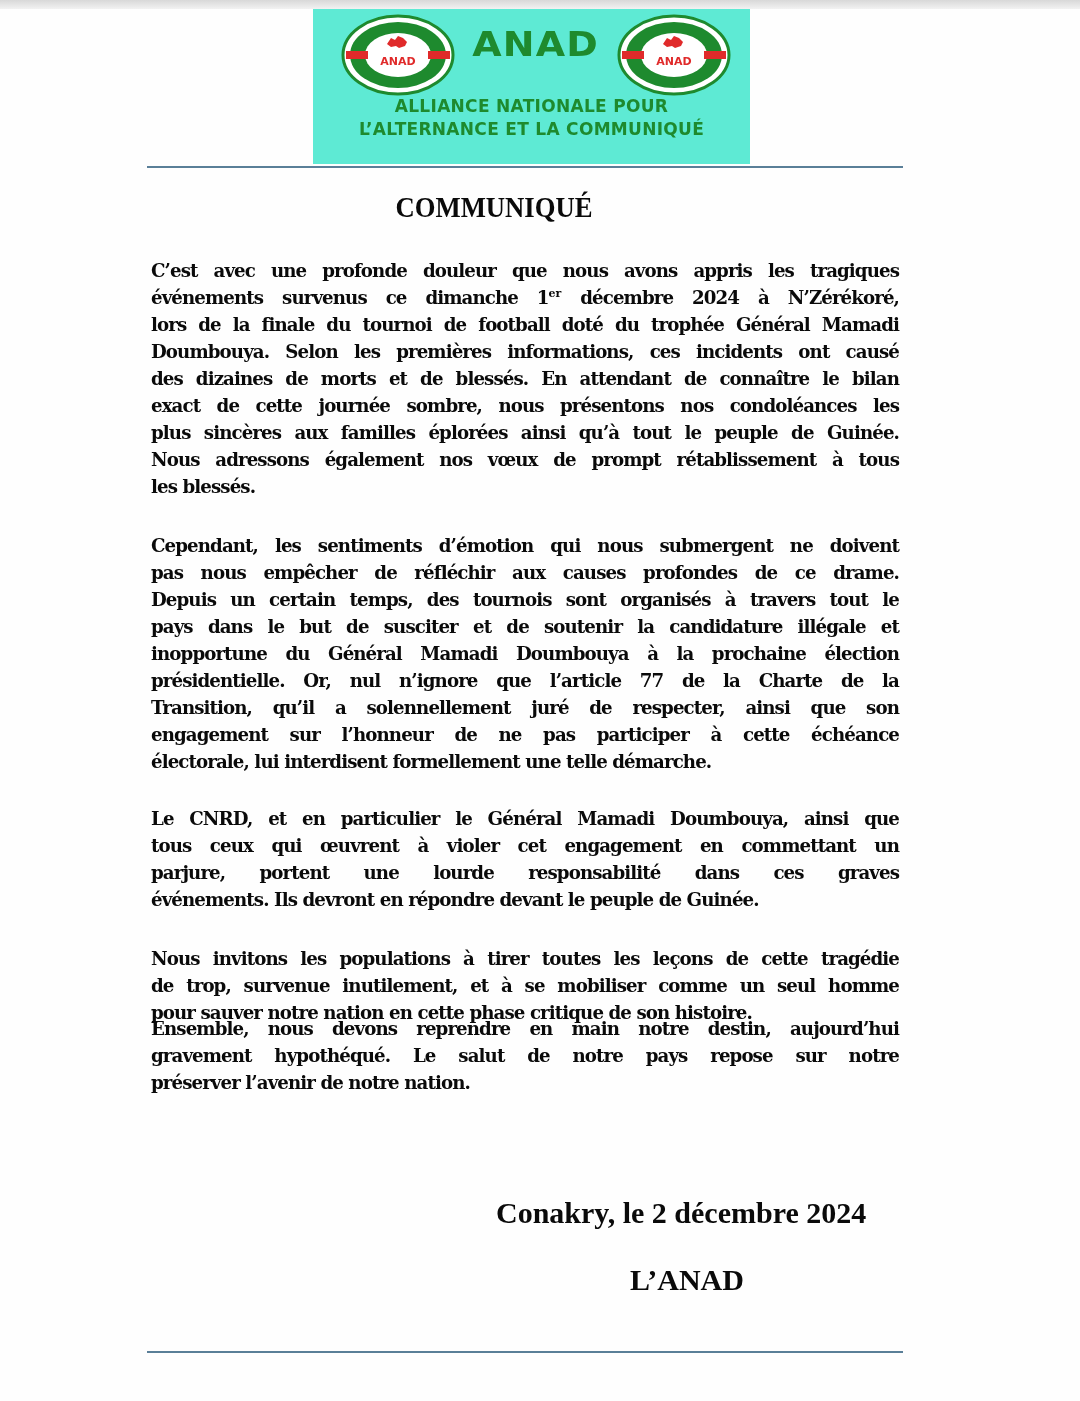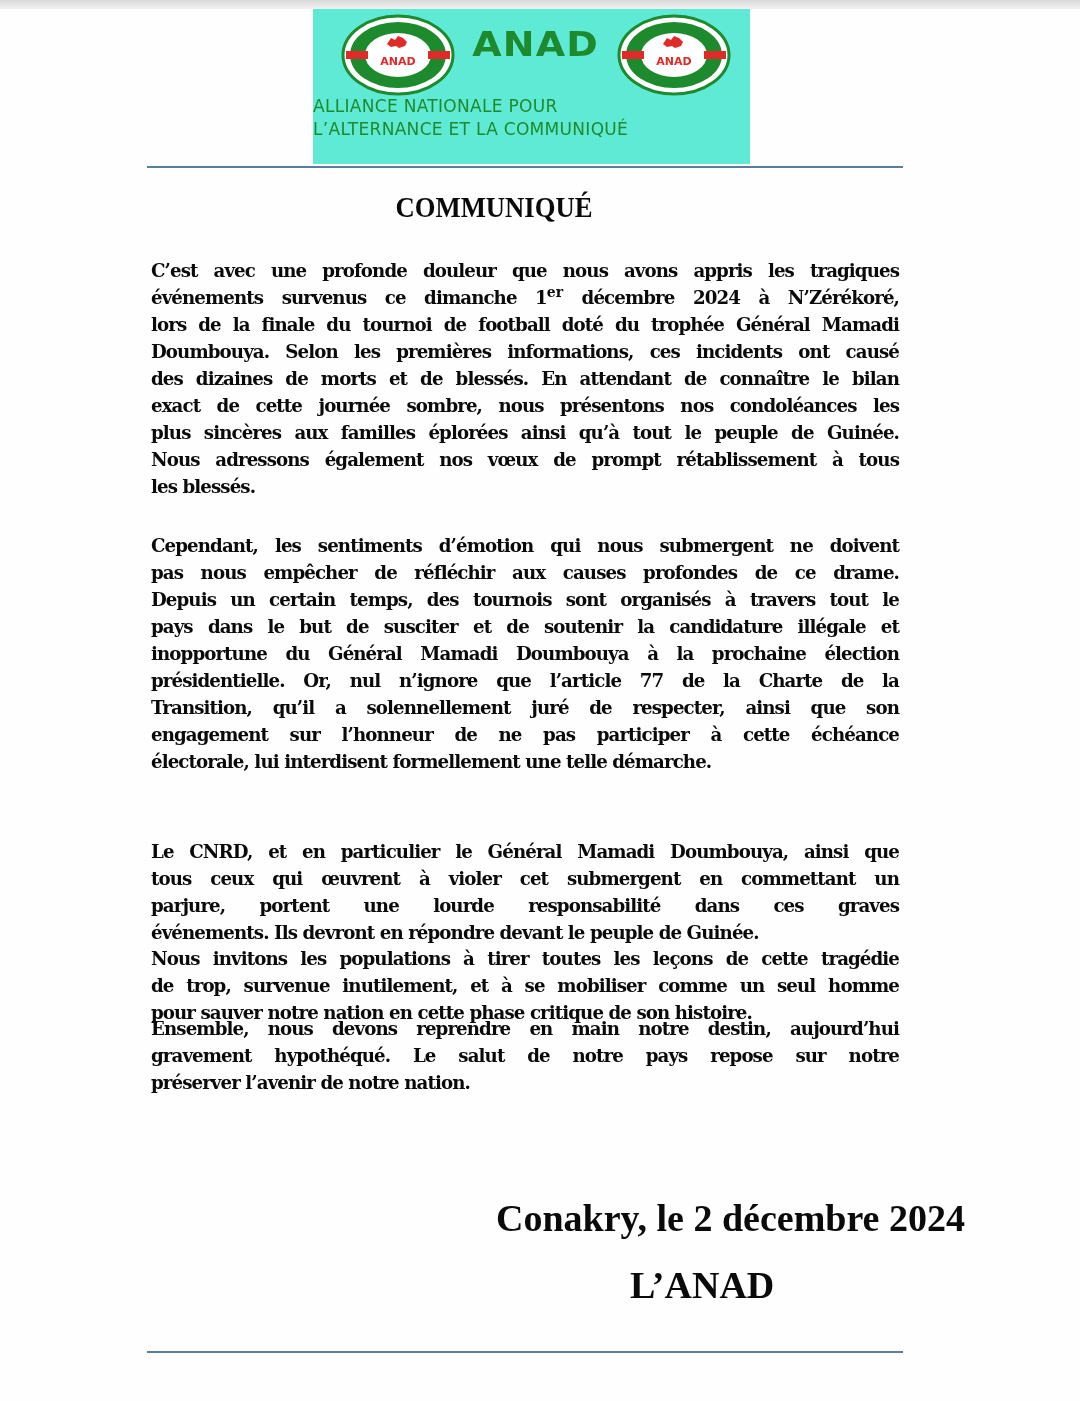--- a/index.html
+++ b/index.html
@@ -17,22 +17,22 @@
   }
   .emblem { position: absolute; top: 5px; width: 116px; height: 82px; }
   .emblem.left { left: 27px; }
   .emblem.right { left: 303px; }
   .wordmark {
     position: absolute; left: 150px; top: 16px; width: 145px; text-align: center;
     font-family: "DejaVu Sans", sans-serif; font-weight: bold; font-size: 33px; color: #1e8a2e;
     letter-spacing: 1px; transform: scaleX(1.15); transform-origin: center;
   }
   .org-name {
-    position: absolute; left: 0; width: 437px; text-align: left;
-    font-family: "DejaVu Sans", sans-serif; font-weight: normal; color: #1e8a2e; font-size: 17px;
+    position: absolute; left: 0; width: 437px; text-align: center;
+    font-family: "DejaVu Sans", sans-serif; font-weight: bold; color: #1e8a2e; font-size: 17px;
     letter-spacing: 0.3px; white-space: nowrap;
   }
   .org-name.l1 { top: 87px; }
   .org-name.l2 { top: 110px; }
   .rule {
     position: absolute; left: 147px; width: 756px; height: 1.5px; background: #5a7f98;
   }
   .rule.top { top: 166px; }
   .rule.bottom { top: 1351px; }
   .title {
@@ -44,23 +44,23 @@
   .body {
     position: absolute; left: 151px; width: 748px;
     font-family: "DejaVu Serif", serif; font-weight: bold; font-size: 18.2px; line-height: 27px;
     letter-spacing: -0.9px; word-spacing: 0px;
   }
   .para { position: absolute; left: 0; width: 748px; }
   .line {
     display: block; height: 27px; white-space: nowrap; text-align: justify; text-align-last: justify;
   }
   .line.last { text-align-last: left; }
-  sup { font-size: 14px; line-height: 0; vertical-align: 7px; letter-spacing: 0; }
+  sup { font-size: 11px; line-height: 0; vertical-align: 7px; letter-spacing: 0; }
   .sig {
-    position: absolute; font-family: "Liberation Serif", serif; font-weight: bold; font-size: 38px;
+    position: absolute; font-family: "Liberation Serif", serif; font-weight: bold; font-size: 30px;
     white-space: nowrap;
   }
   .sig.place { left: 496px; top: 1196px; }
   .sig.author { left: 630px; top: 1263px; }
 </style>
 </head>
 <body>
 
 <div class="top-strip"></div>
 
@@ -108,23 +108,23 @@
     <span class="line">Cependant, les sentiments d’émotion qui nous submergent ne doivent</span>
     <span class="line">pas nous empêcher de réfléchir aux causes profondes de ce drame.</span>
     <span class="line">Depuis un certain temps, des tournois sont organisés à travers tout le</span>
     <span class="line">pays dans le but de susciter et de soutenir la candidature illégale et</span>
     <span class="line">inopportune du Général Mamadi Doumbouya à la prochaine élection</span>
     <span class="line">présidentielle. Or, nul n’ignore que l’article 77 de la Charte de la</span>
     <span class="line">Transition, qu’il a solennellement juré de respecter, ainsi que son</span>
     <span class="line">engagement sur l’honneur de ne pas participer à cette échéance</span>
     <span class="line last">électorale, lui interdisent formellement une telle démarche.</span>
   </div>
-  <div class="para" style="top:838px">
+  <div class="para" style="top:805px">
     <span class="line">Le CNRD, et en particulier le Général Mamadi Doumbouya, ainsi que</span>
-    <span class="line">tous ceux qui œuvrent à violer cet submergent en commettant un</span>
+    <span class="line">tous ceux qui œuvrent à violer cet engagement en commettant un</span>
     <span class="line">parjure, portent une lourde responsabilité dans ces graves</span>
     <span class="line last">événements. Ils devront en répondre devant le peuple de Guinée.</span>
   </div>
   <div class="para" style="top:945px">
     <span class="line">Nous invitons les populations à tirer toutes les leçons de cette tragédie</span>
     <span class="line">de trop, survenue inutilement, et à se mobiliser comme un seul homme</span>
     <span class="line last">pour sauver notre nation en cette phase critique de son histoire.</span>
   </div>
   <div class="para" style="top:1015px">
     <span class="line">Ensemble, nous devons reprendre en main notre destin, aujourd’hui</span>

